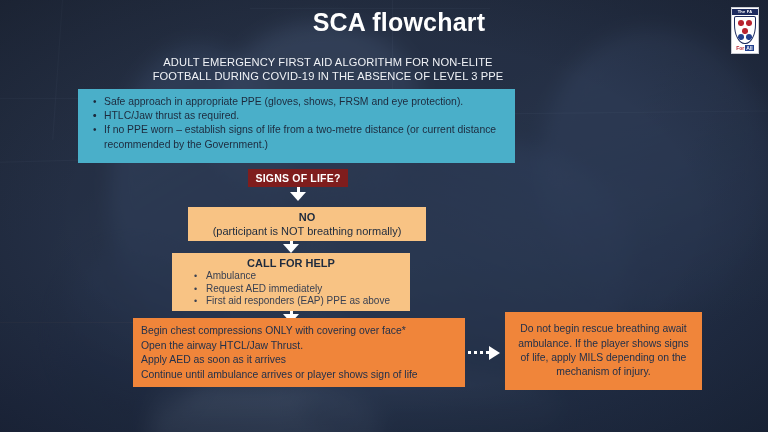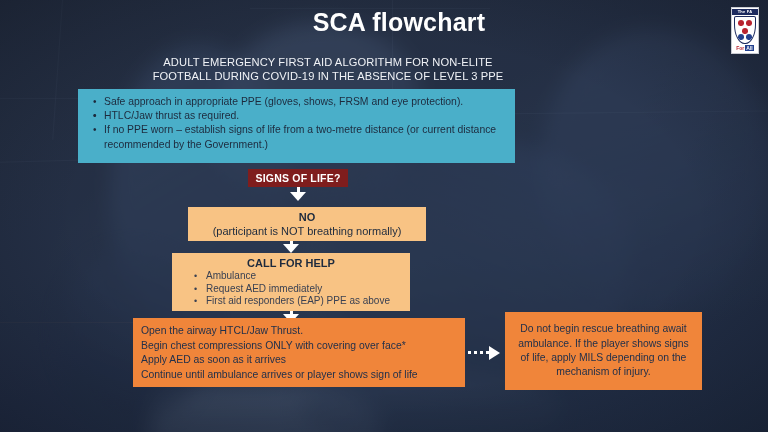--- a/index.html
+++ b/index.html
@@ -220,22 +220,22 @@
         <span class="bull">•</span>
         <span>First aid responders (EAP) PPE as above</span>
       </li>
     </ul>
   </div>
 
   <div class="arrow-stem a3-stem"></div>
   <div class="arrow-down a3-head"></div>
 
   <div class="box main-box">
+    <div>Begin chest compressions ONLY with covering over face*</div>
     <div>Open the airway HTCL/Jaw Thrust.</div>
-    <div>Begin chest compressions ONLY with covering over face*</div>
     <div>Apply AED as soon as it arrives</div>
     <div>Continue until ambulance arrives or player shows sign of life</div>
   </div>
 
   <div class="dot-arrow">
     <div class="dots"></div>
     <div class="head"></div>
   </div>
 
   <div class="box right-box">

